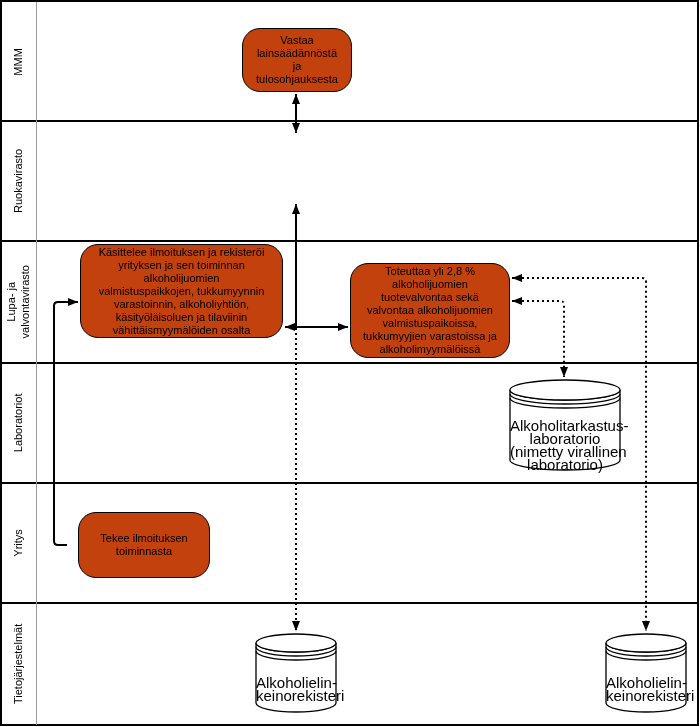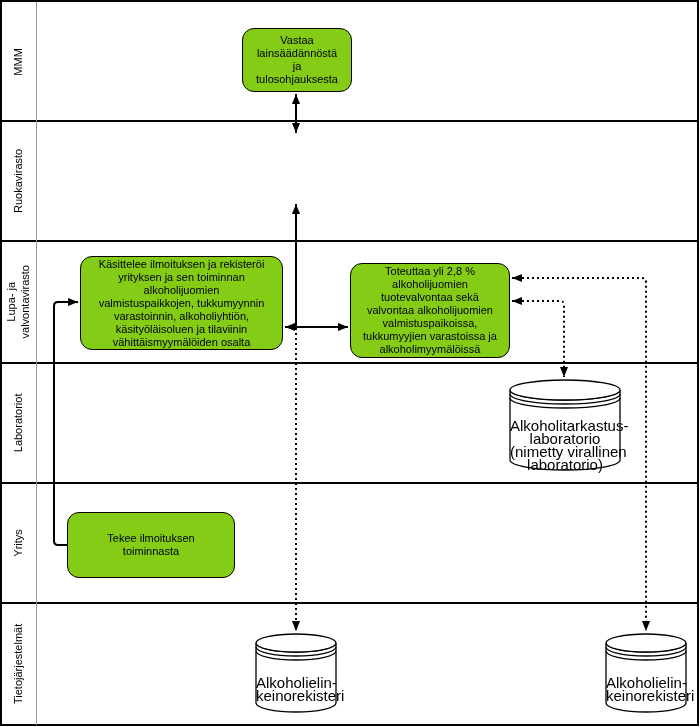--- a/index.html
+++ b/index.html
@@ -15,21 +15,21 @@
     pointer-events:none;
   }
   .lane-label{
     transform:rotate(-90deg);
     white-space:pre;
     text-align:center;
     font-size:11px;line-height:1.25;color:#000;
   }
   .node{
     position:absolute;box-sizing:border-box;
-    background:#84cc16;border:1.3px solid #000;border-radius:12px;
+    background:#c2410c;border:1.3px solid #000;border-radius:18px;
     display:flex;align-items:center;justify-content:center;
     text-align:center;font-size:11px;line-height:13px;
     white-space:pre;padding:2px 0;
   }
   .cyl-text{
     position:absolute;text-align:center;font-size:15px;line-height:13px;
     white-space:pre;pointer-events:none;
   }
 </style>
 </head>
@@ -102,37 +102,37 @@
   <div class="lane-label-wrap" style="top:603px;height:122px;">
     <span class="lane-label">Tietojärjestelmät</span>
   </div>
 
   <div class="node" style="left:242px;top:28px;width:110px;height:64px;">Vastaa
 lainsäädännöstä
 ja
 tulosohjauksesta</div>
 
 
-  <div class="node" style="left:80px;top:256px;width:203px;height:94px;">Käsittelee ilmoituksen ja rekisteröi
+  <div class="node" style="left:80px;top:244px;width:203px;height:94px;">Käsittelee ilmoituksen ja rekisteröi
 yrityksen ja sen toiminnan
 alkoholijuomien
 valmistuspaikkojen, tukkumyynnin
 varastoinnin, alkoholiyhtiön,
 käsityöläisoluen ja tilaviinin
 vähittäismyymälöiden osalta</div>
 
   <div class="node" style="left:350px;top:255px;width:160px;height:95px;margin-top:8px;">Toteuttaa yli 2,8 %
 alkoholijuomien
 tuotevalvontaa sekä
 valvontaa alkoholijuomien
 valmistuspaikoissa,
 tukkumyyjien varastoissa ja
 alkoholimyymälöissä</div>
 
-  <div class="node" style="left:67px;top:512px;width:168px;height:66px;">Tekee ilmoituksen
+  <div class="node" style="left:78px;top:512px;width:132px;height:66px;">Tekee ilmoituksen
 toiminnasta</div>
 
   <div class="cyl-text" style="left:510px;top:419px;width:110px;">Alkoholitarkastus-
 laboratorio
 (nimetty virallinen
 laboratorio)</div>
 
   <div class="cyl-text" style="left:256px;top:676px;width:80px;">Alkoholielin-
 keinorekisteri</div>
 

